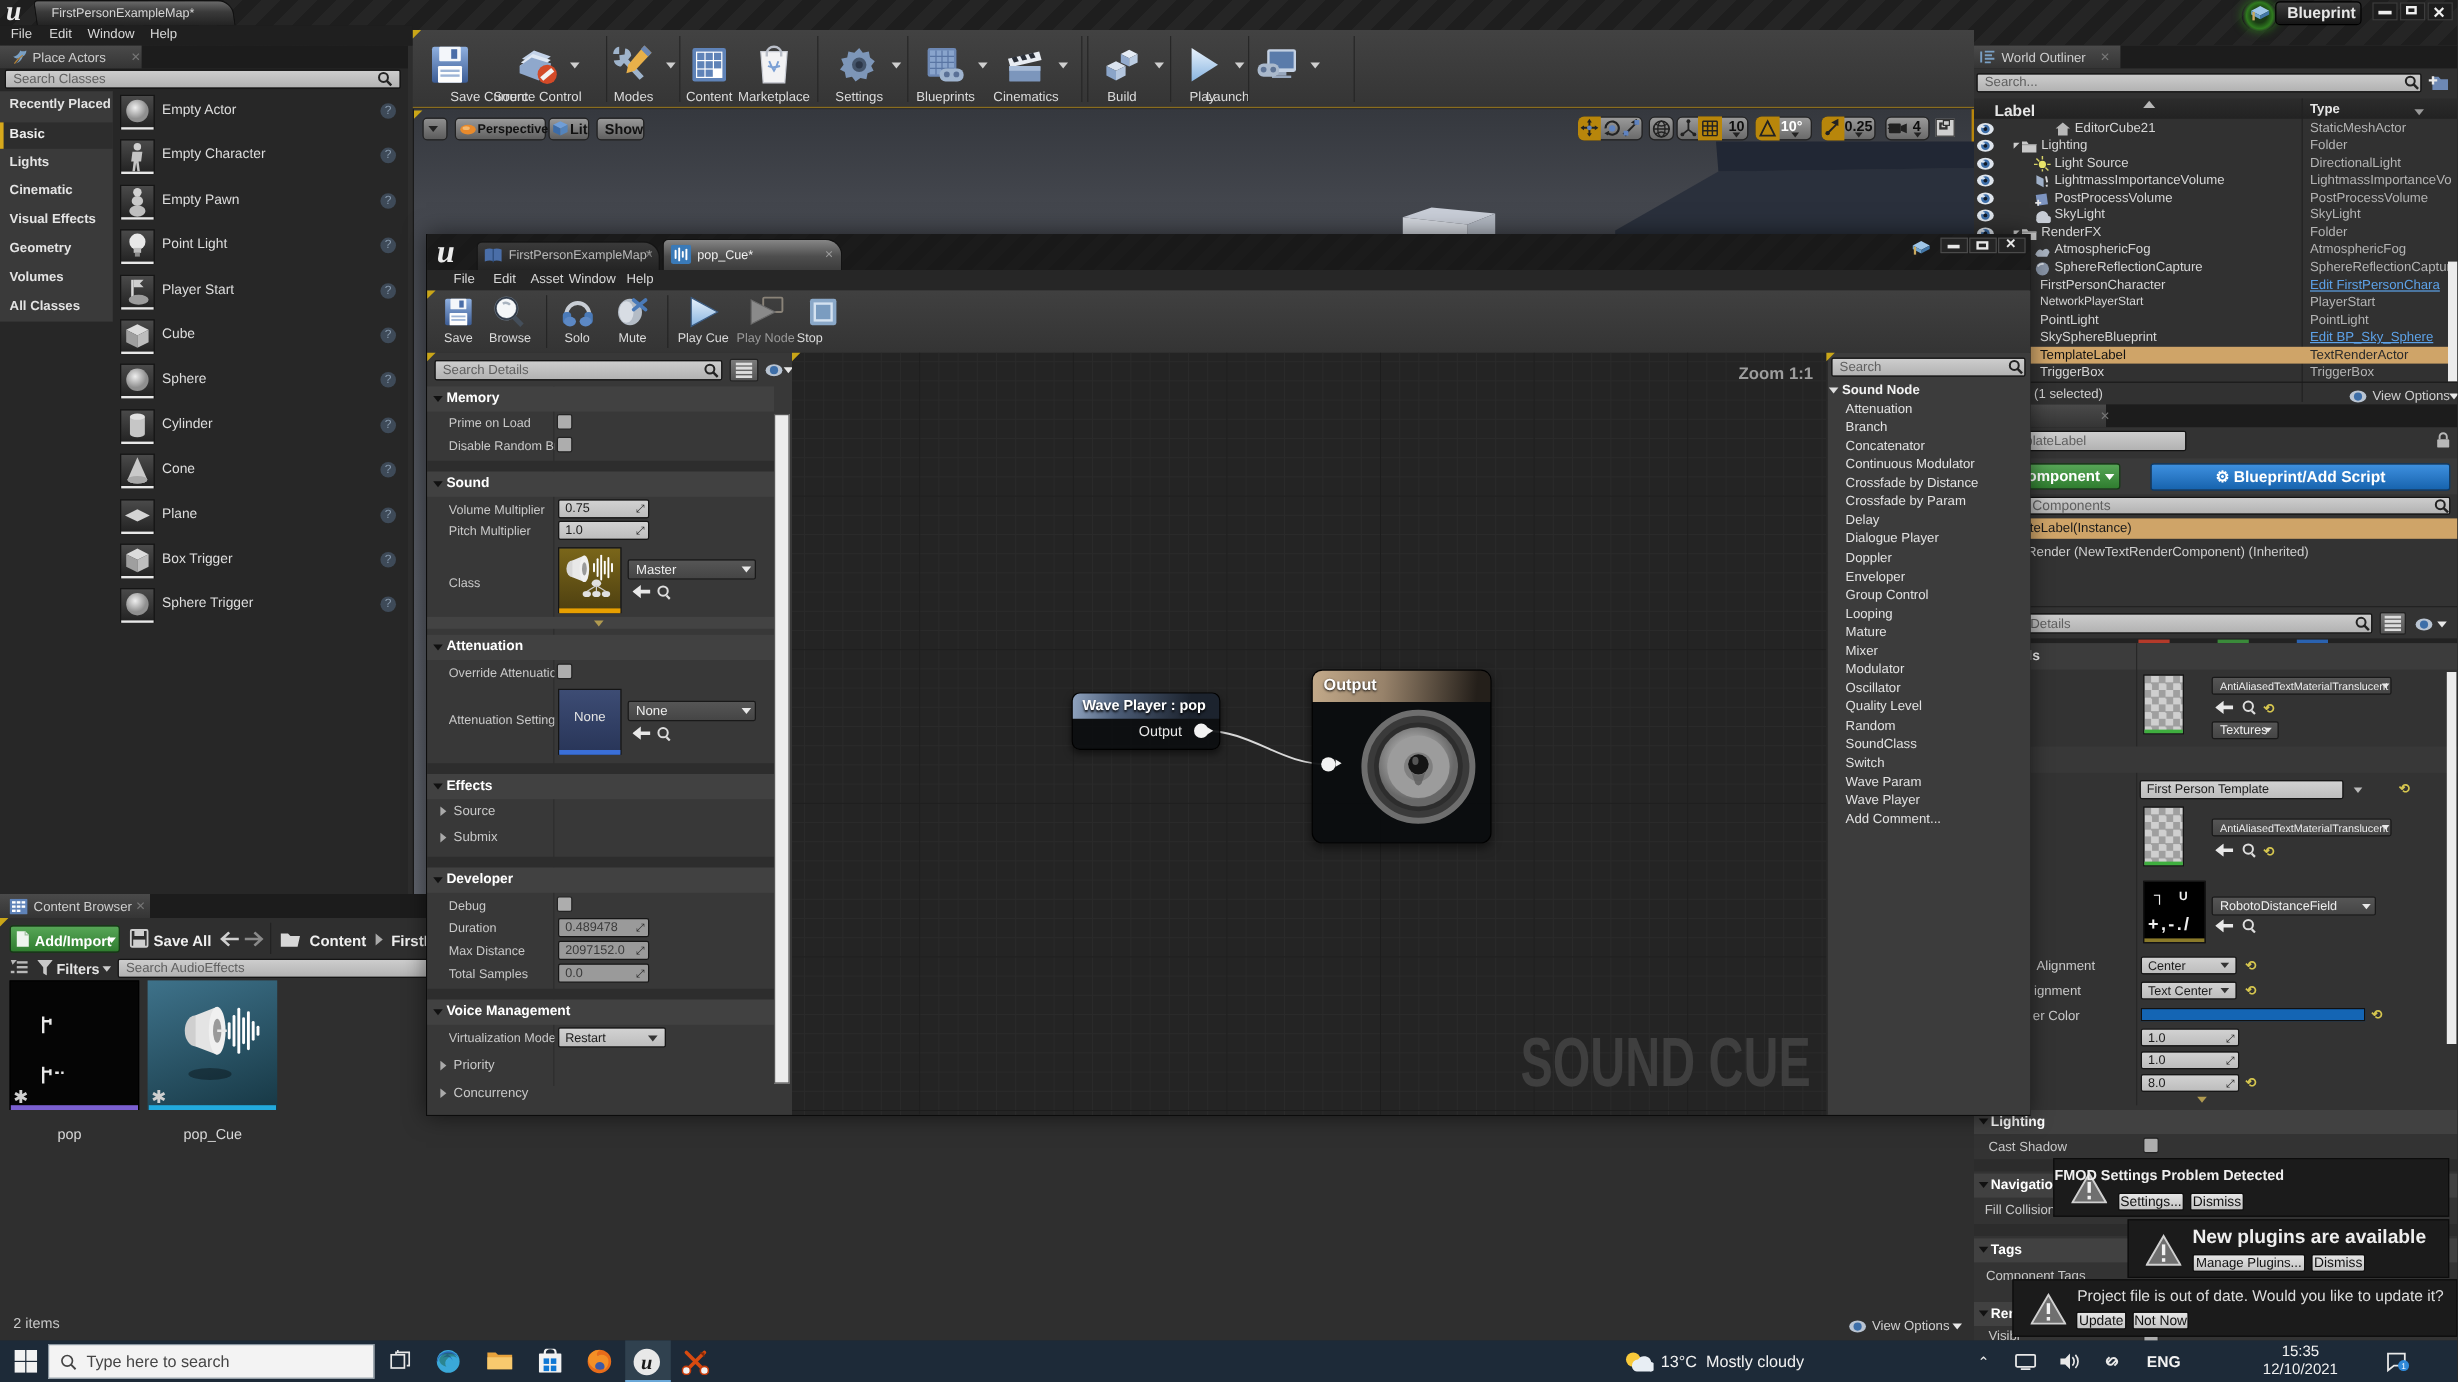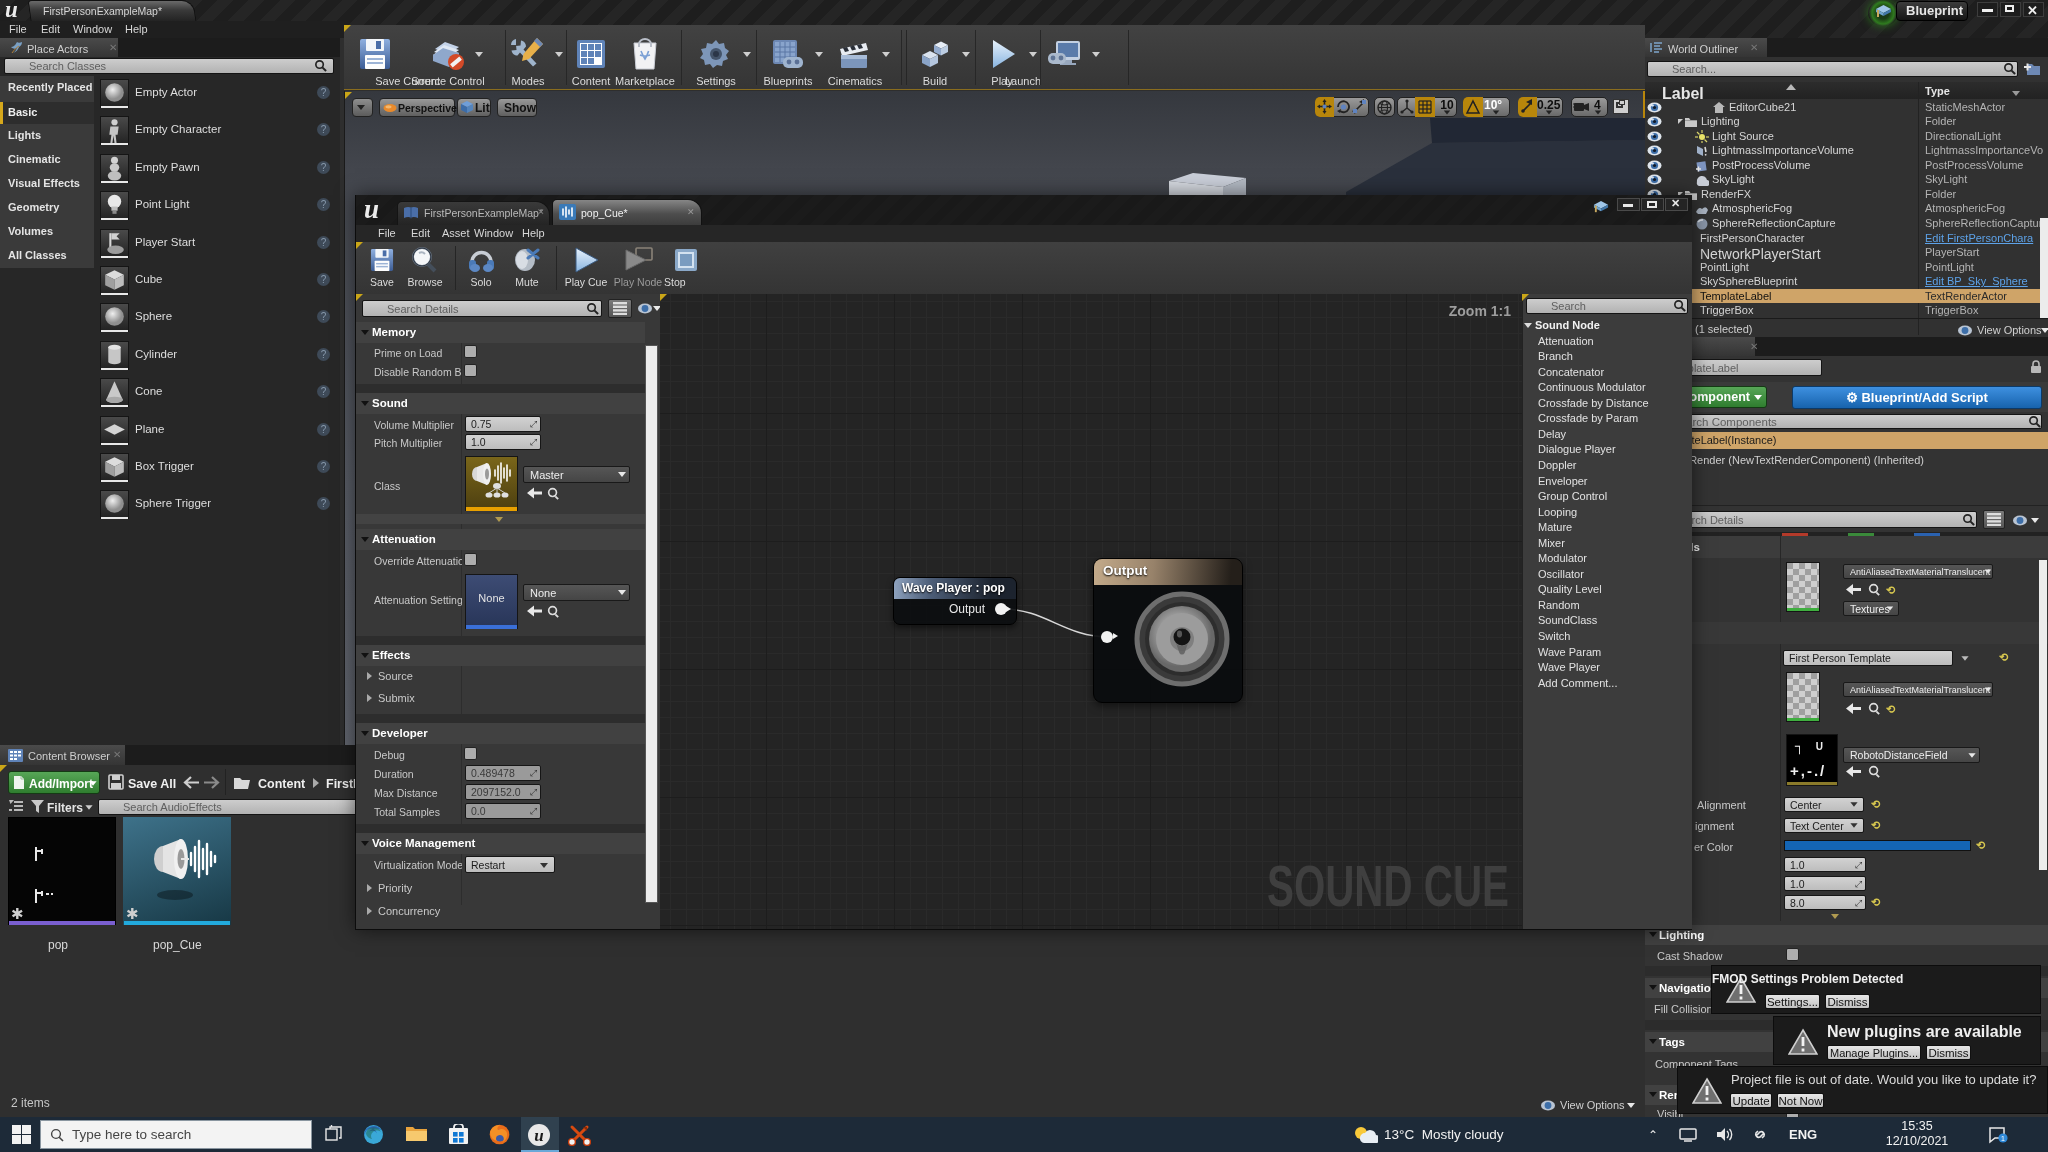--- a/index.html
+++ b/index.html
@@ -1,19 +1,19 @@
 <!DOCTYPE html>
 <html><head>
 <meta charset="utf-8">
 <style>
 *{margin:0;padding:0;box-sizing:border-box}
 html,body{width:2048px;height:1152px;overflow:hidden;background:#2b2b2b;font-family:"Liberation Sans",sans-serif}
 #root{position:relative;width:2048px;height:1152px;overflow:hidden;background:#2e2e2e;font-family:"Liberation Sans",sans-serif}
 .abs{position:absolute}
-.srch{position:absolute;background:linear-gradient(180deg,#cdcdcd,#b2b2b2);border:1px solid #141414;border-radius:2px;color:#5f5f5f;font-size:11px;line-height:15px;padding-left:24px}
+.srch{position:absolute;background:linear-gradient(180deg,#cdcdcd,#b2b2b2);border:1px solid #141414;border-radius:2px;color:#5f5f5f;font-size:11px;line-height:15px;padding-left:6px}
 .mag{position:absolute;width:13px;height:13px}
 .hdrbar{position:absolute;background:#414141;color:#fff;font-weight:bold;font-size:11.5px}
 .lbl{position:absolute;color:#c9c9c9;font-size:11px;white-space:nowrap}
 .lbl2{position:absolute;color:#c9c9c9;font-size:10.5px;white-space:nowrap;width:88px;overflow:hidden}
 .chk{position:absolute;width:13px;height:13px;background:#adadad;border-radius:2px;border:1px solid #232323}
 .vfield{position:absolute;background:linear-gradient(180deg,#d2d2d2,#bdbdbd);border:1px solid #161616;color:#1c1c1c;font-size:10.5px;border-radius:2px;padding-left:5px}
 .vgray{position:absolute;background:#9a9a9a;border:1px solid #161616;color:#3a3a3a;font-size:10.5px;border-radius:2px;padding-left:5px}
 .ddark{position:absolute;background:linear-gradient(180deg,#565656,#454545);border:1px solid #191919;color:#eee;font-size:10.5px;border-radius:2px;padding-left:6px}
 .dcar{position:absolute;width:0;height:0;border-left:4px solid transparent;border-right:4px solid transparent;border-top:5px solid #e8e8e8}
 .reset{position:absolute;color:#d6c64f;font-size:11px;font-weight:bold}
@@ -462,21 +462,21 @@
 <div class="srch" style="left:1647px;top:61px;width:371px;height:16px">Search...</div>
 <svg class="mag" style="left:2003px;top:62px" viewBox="0 0 14 14">
       <circle cx="6" cy="6" r="4" fill="none" stroke="#222" stroke-width="1.8"></circle>
       <line x1="9" y1="9" x2="13" y2="13" stroke="#222" stroke-width="2.2"></line>
     </svg>
 <svg class="abs" style="left:2023px;top:60px" width="18" height="16" viewBox="0 0 18 16">
       <path d="M4 4 h5 l2 2 h6 v9 h-13Z" fill="#6d88b4"></path>
       <path d="M1 7 h7 M4.5 3.5 v7" stroke="#e8e8e8" stroke-width="2"></path>
     </svg>
 <div class="abs" style="left:1645px;top:82px;width:403px;height:17px;background:linear-gradient(180deg,#2c2c2c,#222)"></div>
-<div class="abs" style="left:1662px;top:85px;color:#e6e6e6;font-size:16px;font-weight:bold">Label</div>
+<div class="abs" style="left:1662px;top:85px;color:#e6e6e6;font-size:13px;font-weight:bold">Label</div>
 <div class="abs" style="left:1925px;top:85px;color:#e6e6e6;font-size:11px;font-weight:bold">Type</div>
 <div class="abs" style="left:1786px;top:84px;width:0;height:0;border-left:5px solid transparent;border-right:5px solid transparent;border-bottom:6px solid #b8b8b8"></div>
 <div class="dcar" style="left:2012px;top:91px;border-top-color:#9a9a9a"></div>
 <div class="abs" style="left:1918px;top:82px;width:1px;height:253px;background:#222"></div>
 <svg class="abs" style="left:1647px;top:101.5px" width="15" height="11" viewBox="0 0 15 11">
       <ellipse cx="7.5" cy="5.5" rx="7" ry="5" fill="#dfe5ec"></ellipse>
       <circle cx="7.5" cy="5.5" r="3.6" fill="#3d6ea8"></circle>
       <circle cx="7.5" cy="5.5" r="1.6" fill="#101a28"></circle>
       <ellipse cx="5.5" cy="3.6" rx="1.5" ry="1" fill="#fff" opacity="0.8"></ellipse>
     </svg>
@@ -571,21 +571,21 @@
 <div class="abs" style="left:1712px;top:202.4px;color:#d6d6d6;font-size:11px;white-space:nowrap">AtmosphericFog</div>
 <div class="abs" style="left:1925px;top:202.4px;color:#b4b4b4;font-size:11px;white-space:nowrap;width:122px;overflow:hidden">AtmosphericFog</div>
 <svg class="abs" style="left:1695px;top:216.9px" width="14" height="13" viewBox="0 0 14 13">
       <circle cx="7" cy="7" r="5.5" fill="#8a96a8"></circle>
       <path d="M3 5 a5 5 0 0 1 5 -2" stroke="#d8dde4" stroke-width="1.5" fill="none"></path>
     </svg>
 <div class="abs" style="left:1712px;top:216.9px;color:#d6d6d6;font-size:11px;white-space:nowrap">SphereReflectionCapture</div>
 <div class="abs" style="left:1925px;top:216.9px;color:#b4b4b4;font-size:11px;white-space:nowrap;width:122px;overflow:hidden">SphereReflectionCapture</div>
 <div class="abs" style="left:1700px;top:231.5px;color:#d6d6d6;font-size:11px;white-space:nowrap">FirstPersonCharacter</div>
 <div class="abs" style="left:1925px;top:231.5px;color:#b4b4b4;font-size:11px;white-space:nowrap;width:122px;overflow:hidden"><u style="color:#5da2e8">Edit FirstPersonChara</u></div>
-<div class="abs" style="left:1700px;top:246.0px;color:#d6d6d6;font-size:14px;white-space:nowrap">NetworkPlayerStart</div>
+<div class="abs" style="left:1700px;top:246.0px;color:#d6d6d6;font-size:10px;white-space:nowrap">NetworkPlayerStart</div>
 <div class="abs" style="left:1925px;top:246.0px;color:#b4b4b4;font-size:11px;white-space:nowrap;width:122px;overflow:hidden">PlayerStart</div>
 <div class="abs" style="left:1700px;top:260.6px;color:#d6d6d6;font-size:11px;white-space:nowrap">PointLight</div>
 <div class="abs" style="left:1925px;top:260.6px;color:#b4b4b4;font-size:11px;white-space:nowrap;width:122px;overflow:hidden">PointLight</div>
 <div class="abs" style="left:1700px;top:275.1px;color:#d6d6d6;font-size:11px;white-space:nowrap">SkySphereBlueprint</div>
 <div class="abs" style="left:1925px;top:275.1px;color:#b4b4b4;font-size:11px;white-space:nowrap;width:122px;overflow:hidden"><u style="color:#5da2e8">Edit BP_Sky_Sphere</u></div>
 <div class="abs" style="left:1645px;top:288.6px;width:395px;height:14.6px;background:#cfa468"></div>
 <div class="abs" style="left:1700px;top:289.6px;color:#111;font-size:11px;white-space:nowrap">TemplateLabel</div>
 <div class="abs" style="left:1925px;top:289.6px;color:#2a2a2a;font-size:11px;white-space:nowrap;width:122px;overflow:hidden">TextRenderActor</div>
 <div class="abs" style="left:1700px;top:304.2px;color:#d6d6d6;font-size:11px;white-space:nowrap">TriggerBox</div>
 <div class="abs" style="left:1925px;top:304.2px;color:#b4b4b4;font-size:11px;white-space:nowrap;width:122px;overflow:hidden">TriggerBox</div>

